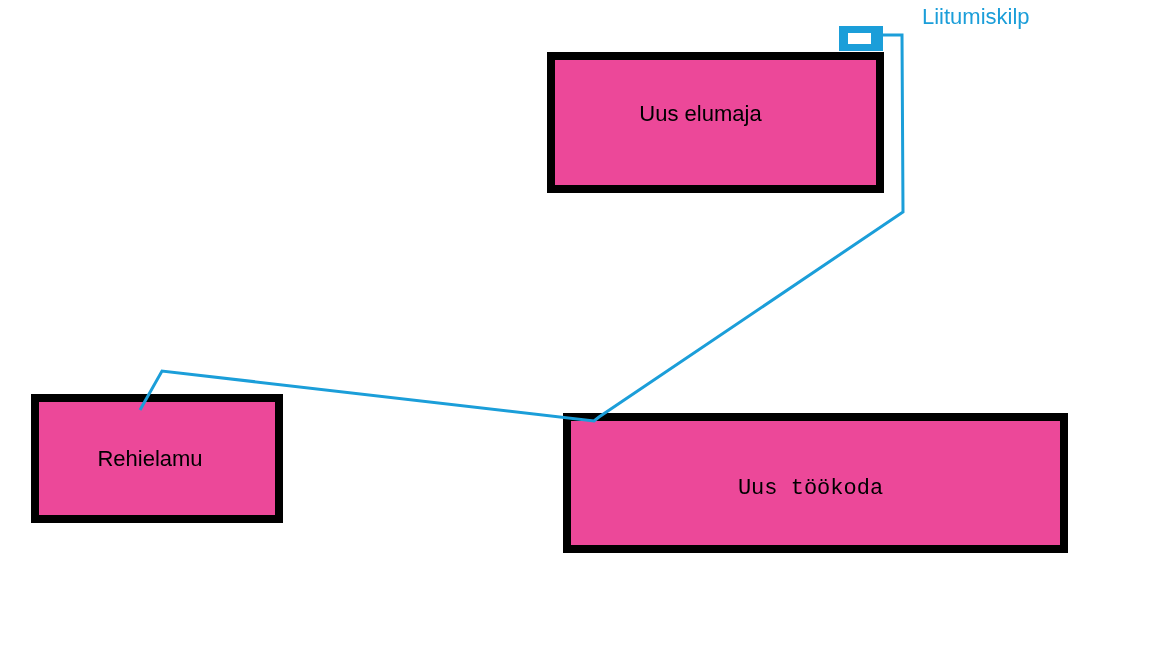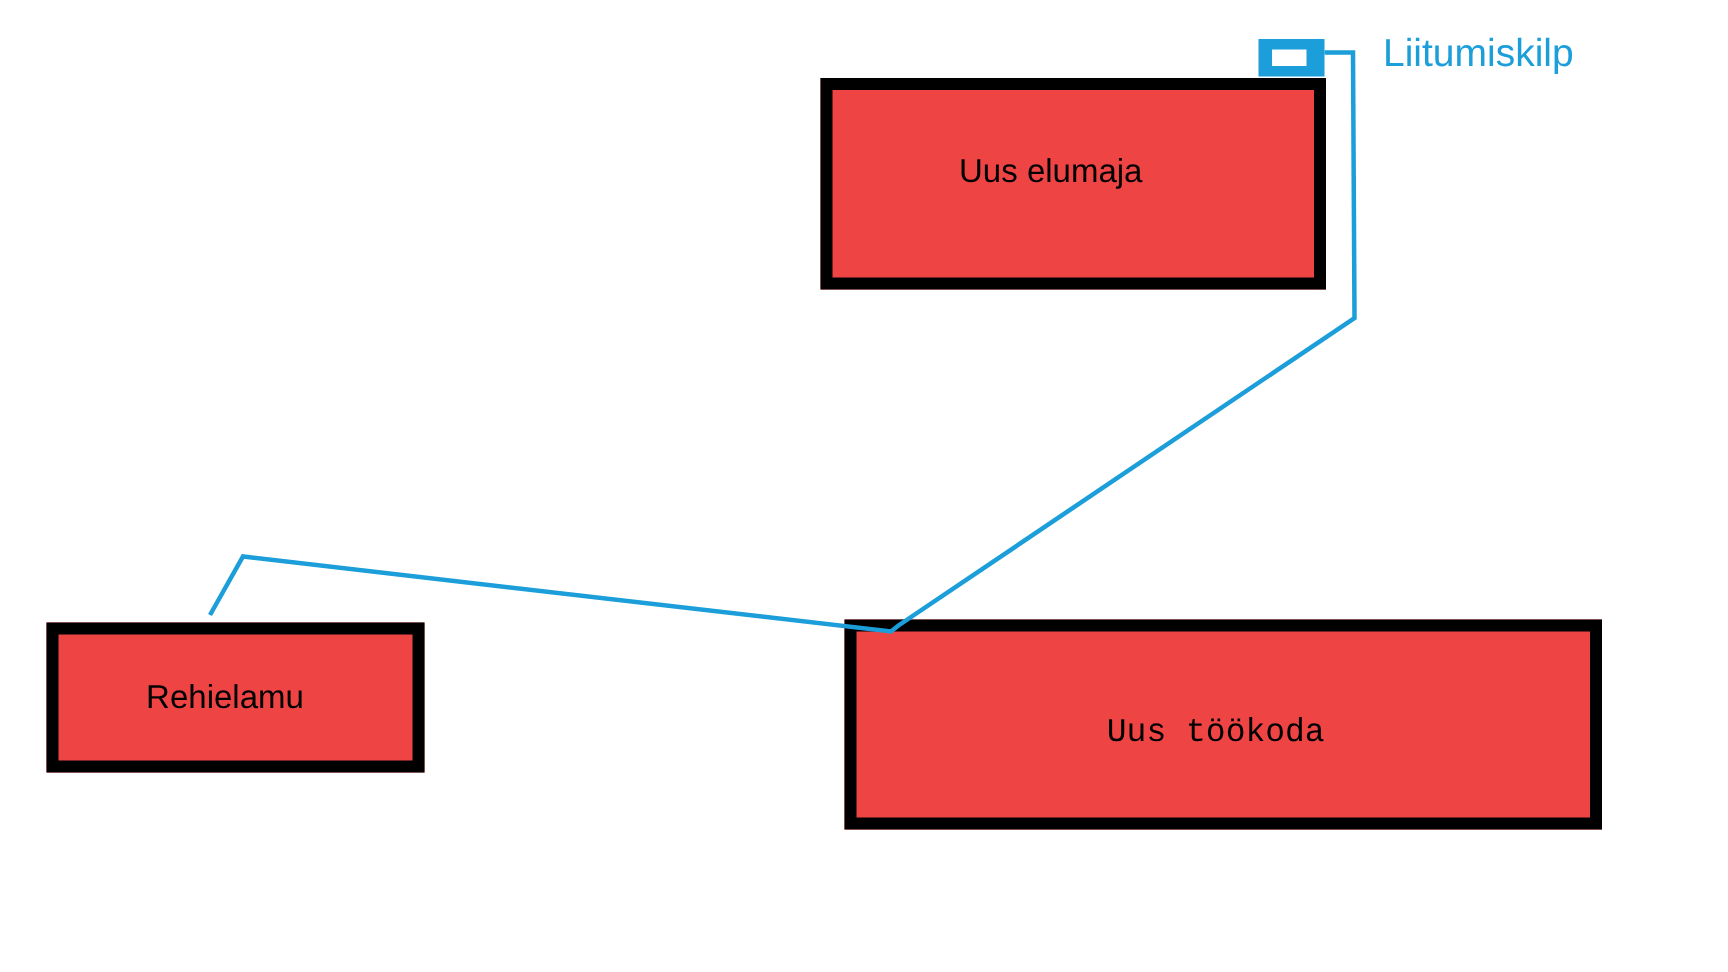--- a/index.html
+++ b/index.html
@@ -10,40 +10,40 @@
   .canvas {
     position: relative;
     width: 1152px;
     height: 648px;
     background: #FFFFFF;
     overflow: hidden;
     font-family: "Liberation Sans", sans-serif;
   }
   .building {
     position: absolute;
-    background: #ef4444;
+    background: #ec4899;
     border: 8px solid #000000;
     display: flex;
     align-items: center;
     justify-content: center;
     box-sizing: border-box;
   }
   .building .label {
     color: #000000;
     font-size: 22px;
     white-space: nowrap;
   }
   .building-elumaja {
     left: 547px; top: 52px;
     width: 337px; height: 141px;
   }
   .building-elumaja .label { transform: translate(-15px, -9px); }
   .building-rehielamu {
     left: 31px; top: 394px;
-    width: 252px; height: 100px; margin-top: 21px;
+    width: 252px; height: 129px;
   }
   .building-rehielamu .label { transform: translate(-7px, 0px); }
   .building-tookoda {
     left: 563px; top: 413px;
     width: 505px; height: 140px; font-family: Liberation Mono, monospace;
   }
   .building-tookoda .label { transform: translate(-5px, 5px); }
 
   .kilp-symbol {
     position: absolute;
@@ -52,23 +52,23 @@
     background: #1B9ED9;
   }
   .kilp-symbol .kilp-slot {
     position: absolute;
     left: 9px; top: 7px;
     width: 23px; height: 11px;
     background: #FFFFFF;
   }
   .kilp-label {
     position: absolute;
-    left: 922px; top: 20px;
+    left: 922px; top: 4px;
     color: #1B9ED9;
-    font-size: 26px;
+    font-size: 22px;
     white-space: nowrap;
   }
   .wire {
     position: absolute;
     left: 0; top: 0;
     pointer-events: none;
   }
   .wire polyline {
     fill: none;
     stroke: #1B9ED9;

